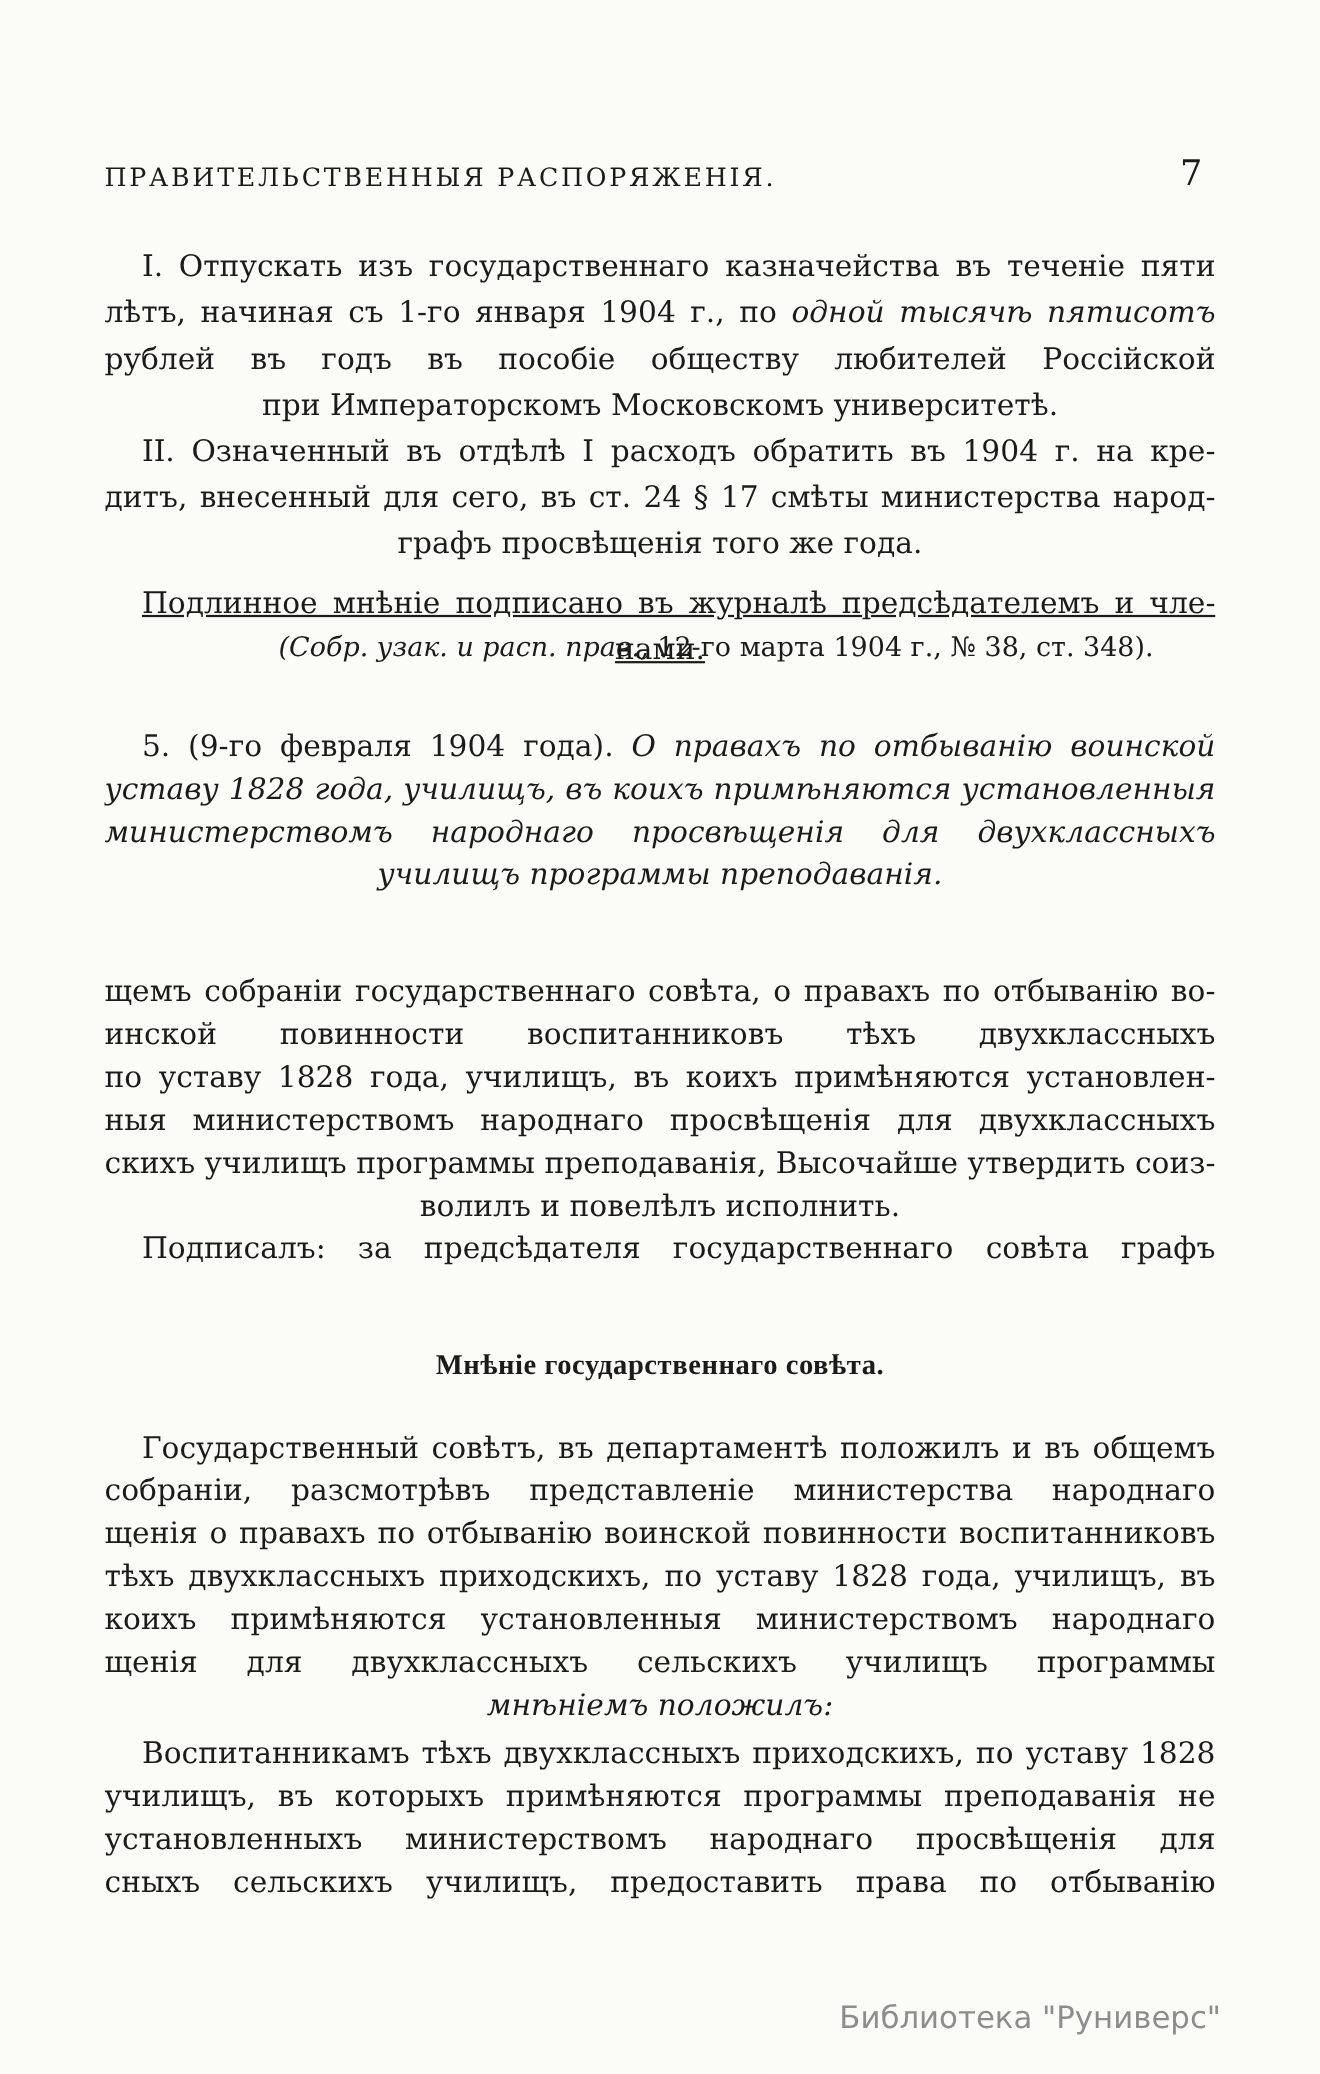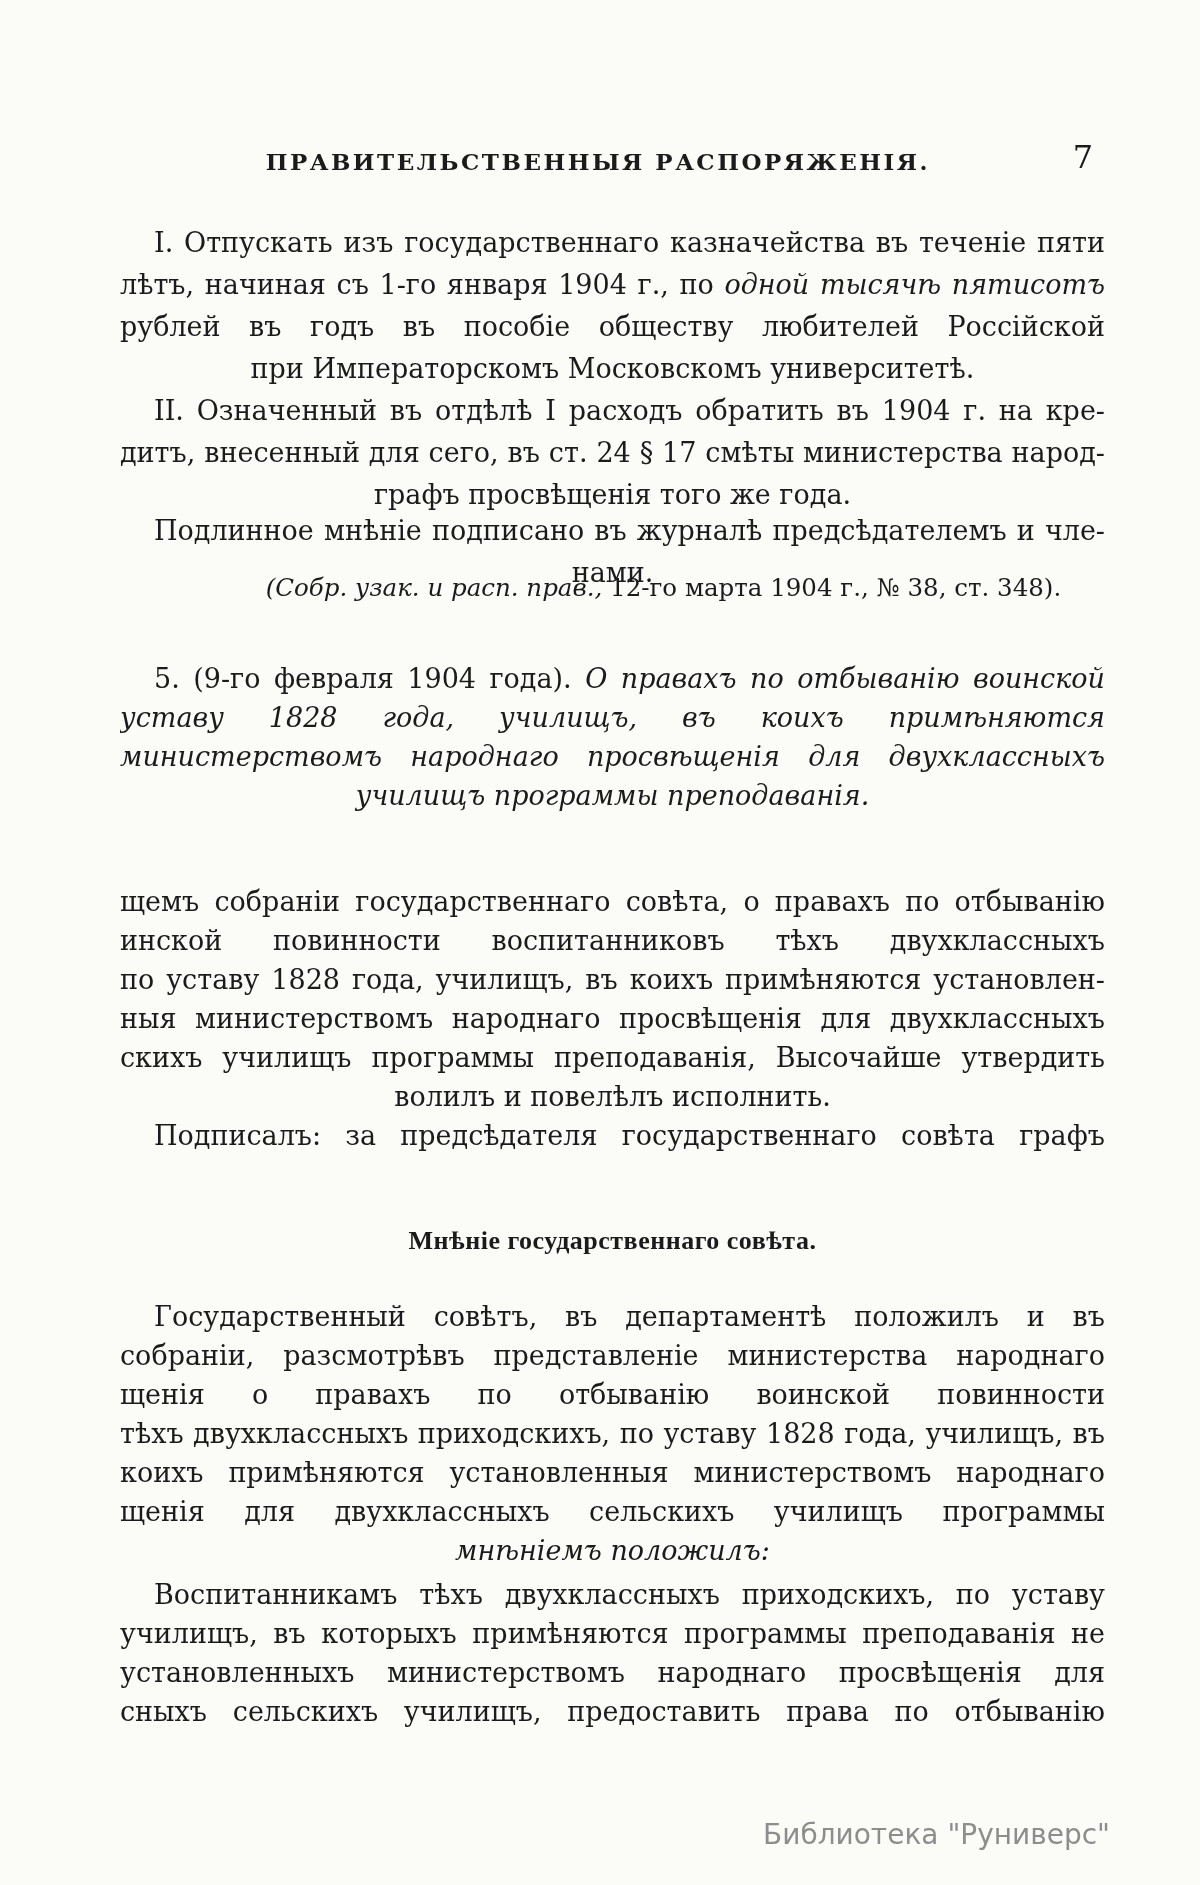--- a/index.html
+++ b/index.html
@@ -17,23 +17,23 @@
   }
   
   .header {
     position: absolute;
     top: 148px;
     left: 95px;
     width: 1010px;
     height: 40px;
   }
   .running-title {
-    text-align: right;
+    text-align: left;
     padding-right: 175px;
-    font-weight: bold;
+    font-weight: normal;
     font-size: 23px;
     letter-spacing: 2.5px;
     line-height: 28px;
     white-space: nowrap;
   }
   .page-num {
     position: absolute;
     right: 12px;
     top: -10px;
     font-size: 32px;
@@ -46,32 +46,31 @@
     width: 1010px;
     font-size: 27px;
     --lh: 42px;
   }
   .line {
     height: var(--lh);
     line-height: var(--lh);
     text-align: justify;
     overflow: hidden;
     white-space: nowrap; 
-    margin-left: 25px;
   }
   .line.justify { white-space: normal; text-align: justify; text-align-last: justify; }
   .line.left    { white-space: normal; text-align: center; }
   .line.center  { white-space: normal; text-align: center; }
   .line.indent  { padding-left: 34px; }
   .line.indent2 { padding-left: 102px; }
   em { font-style: italic; }
 
   .b0 { top: 222px; }
   .b1 { top: 390px; }
-  .b2 { top: 510px; }
+  .b2 { top: 528px; text-decoration: underline; }
   .b3 { top: 567px; font-size: 24.5px; }
   .b4 { top: 659px; --lh: 39px; }
   .b5 { top: 882px; --lh: 39px; }
   .b6 {
     top: 1220px;
     font-family: Liberation Serif, serif;
     font-weight: bold;
     font-size: 26px;
     letter-spacing: 0.5px;
   }

